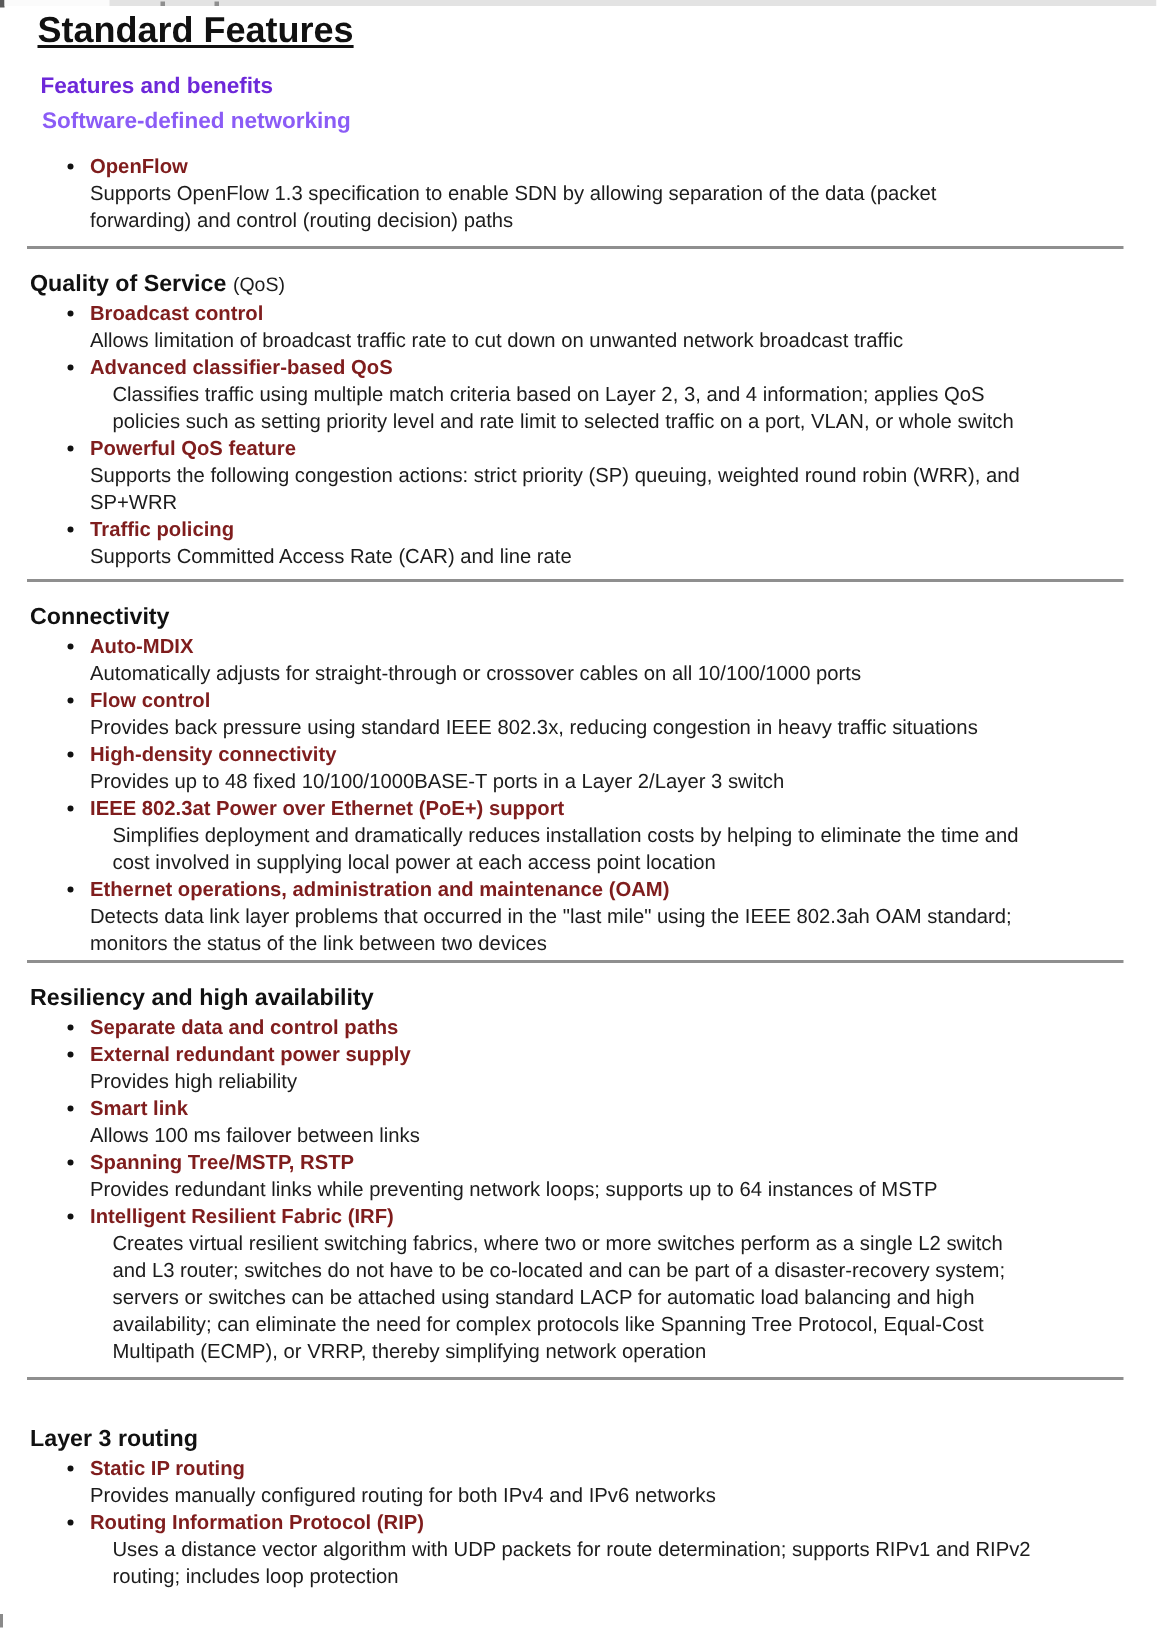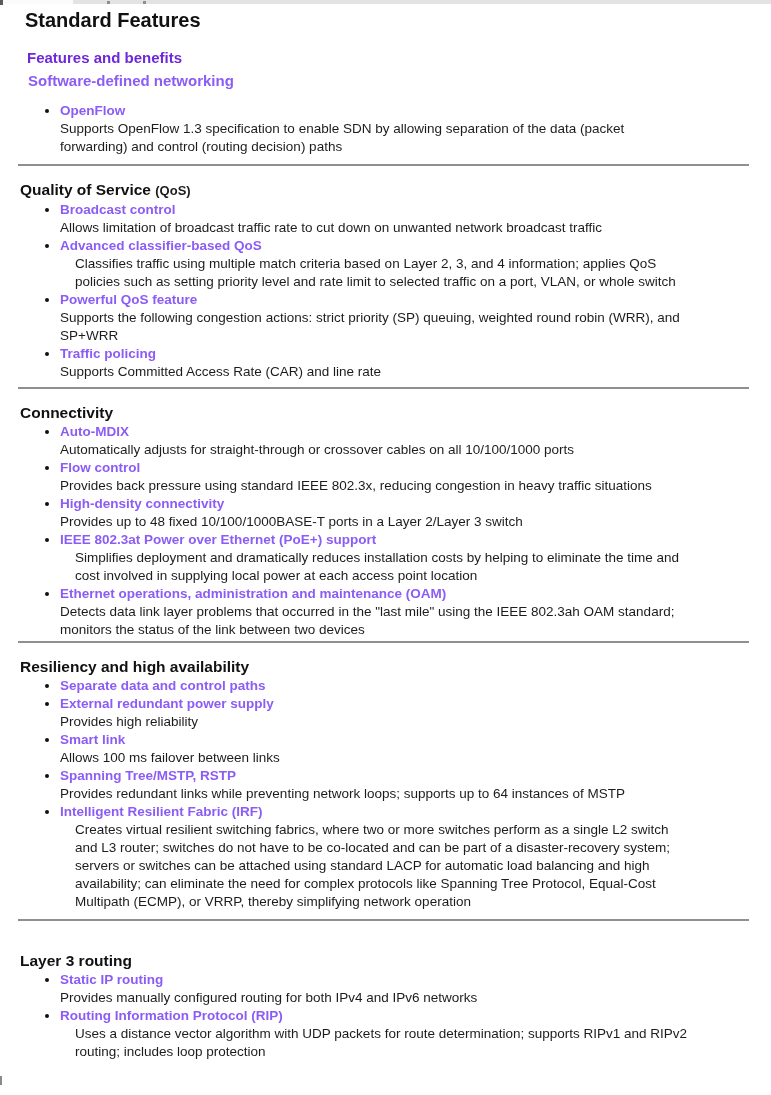--- a/index.html
+++ b/index.html
@@ -12,37 +12,37 @@
   }
 
   
   .top-strip { position:absolute; top:0; left:0; width:771px; height:4px; background:#e3e3e3; }
   .strip-light-seg { position:absolute; top:0; left:3px; width:70px; height:4px; background:#fbfbfb; }
   .strip-dark-mark { position:absolute; top:0; left:0; width:3px; height:5px; background:#5a5a5a; }
   .strip-speck { position:absolute; top:1px; width:3px; height:3px; background:#8f8f8f; }
   .speck-1 { left:107px; } .speck-2 { left:143px; }
 
   .page-title {
-    margin:10px 0 0 25px; font-size:20px; line-height:21px;
-    font-weight:bold; color:#111;
+    margin:10px 0 0 25px; font-size:24px; line-height:21px;
+    font-weight:bold; color:#111;text-decoration:underline;
   }
 
   .intro-heading   { margin:17px 0 0 27px; font-size:15px; line-height:20px; font-weight:bold; color:#6d28d9; }
   .intro-subheading{ margin:3px  0 0 28px; font-size:15px; line-height:20px; font-weight:bold; color:#8b5cf6; }
 
   .section-heading { margin:14px 0 0 20px; font-size:15.5px; line-height:20px; font-weight:bold; color:#111; }
   .section-heading.extra-gap { margin-top:30px; }
-  .section-heading .heading-note { font-size:13px; font-weight:bold; color:#1c1c1c; }
+  .section-heading .heading-note { font-size:13px; font-weight:normal; color:#1c1c1c; }
 
   .bullets { margin:0; }
   .bullets.first-group { margin-top:11px; }
 
   .bullet-title {
     position:relative; padding-left:60px; padding-right:22px;
-    font-weight:bold; color:#8b5cf6;
+    font-weight:bold; color:#7f1d1d;
   }
   .bullet-title::before {
     content:""; position:absolute; left:45px; top:7px;
     width:4px; height:4px; border-radius:50%; background:#111;
   }
   .bullet-desc {
     padding-left:60px; padding-right:38px;
     white-space:pre-line; color:#1c1c1c;
   }
   .bullet-desc.indent { padding-left:75px; }

